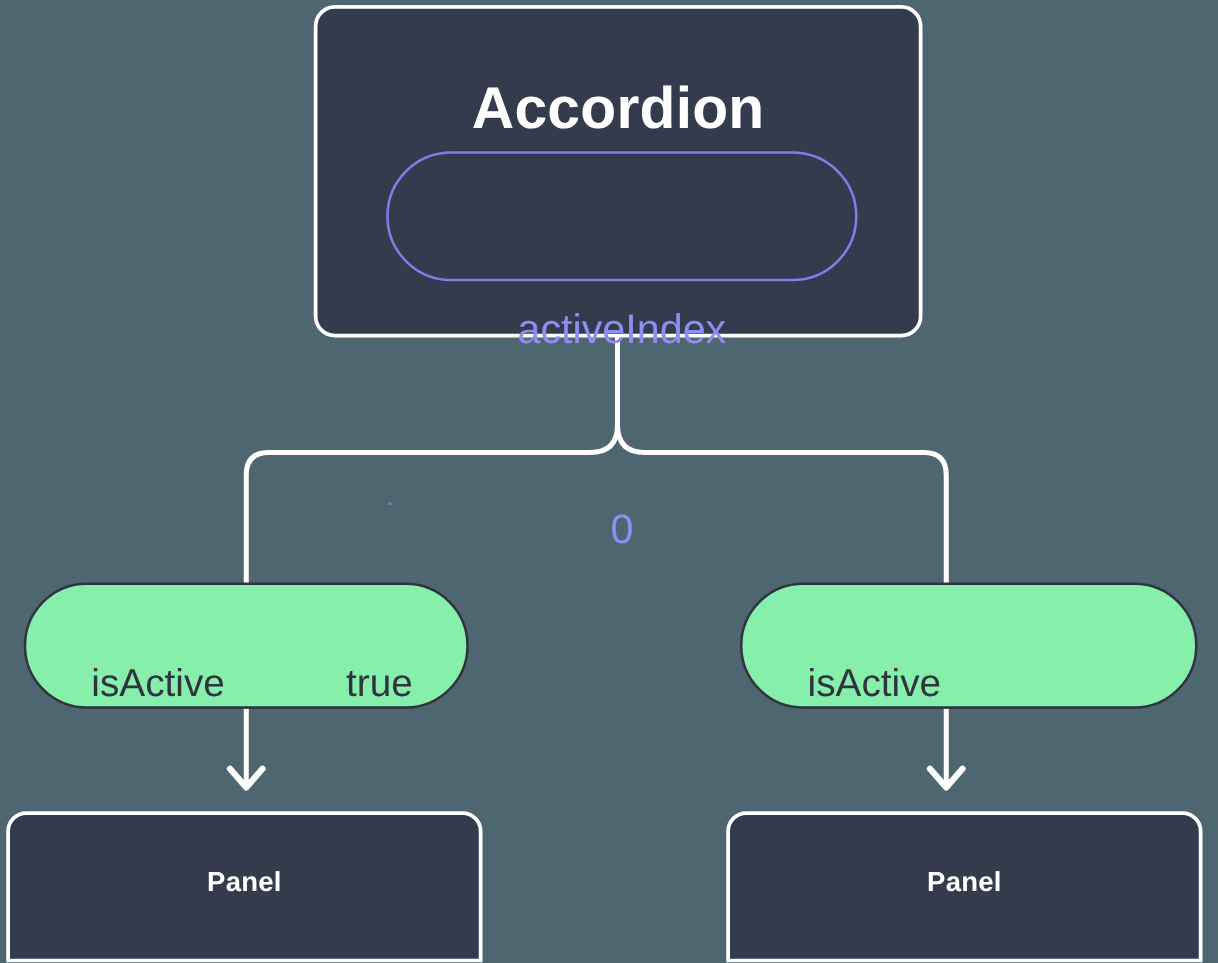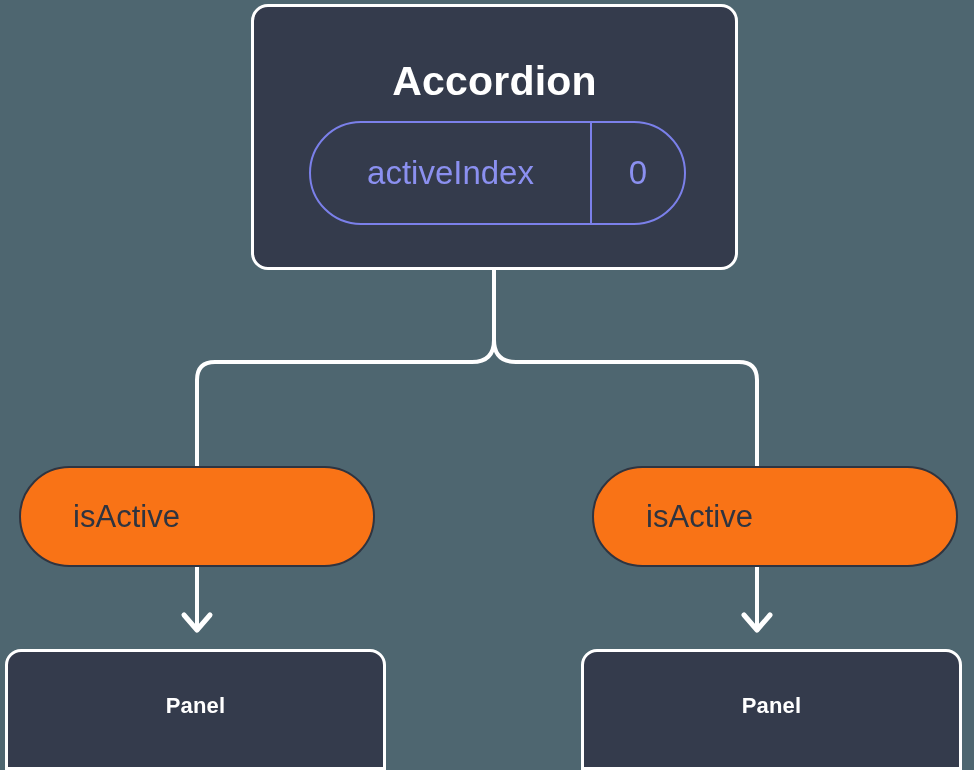--- a/index.html
+++ b/index.html
@@ -42,21 +42,21 @@
     width: 487px;
     height: 266px;
     border-radius: 17px;
   }
   .node-title {
     position: absolute;
     left: 0;
     right: 0;
     text-align: center;
     color: #ffffff;
-    font-size: 41px;
+    font-size: 47px;
     font-weight: 600;
     letter-spacing: 0.2px;
     white-space: nowrap;
   }
   #root-node .node-title {
     top: 51px;
   }
 
   
   .pill-outline {
@@ -66,20 +66,21 @@
     align-items: stretch;
     border: 2px solid #7b80ea;
     border-radius: 999px;
     background: transparent;
   }
   #active-index-pill {
     left: 55px;
     top: 114px;
     width: 377px;
     height: 104px;
+    flex-direction: column;
   }
   .pill-outline .pill-key {
     display: flex;
     align-items: center;
     justify-content: center;
     flex: 0 0 279px;
     color: #8b90f0;
     font-size: 33px;
     white-space: nowrap;
   }
@@ -96,22 +97,22 @@
     color: #8b90f0;
     font-size: 33px;
     white-space: nowrap;
   }
 
   
   .pill-filled {
     position: absolute;
     box-sizing: border-box;
     display: flex;
-    align-items: center;
-    background: #f97316;
+    align-items: flex-end;
+    background: #86efac;
     border: 2px solid #2f3440;
     border-radius: 999px;
     overflow: hidden;
   }
   .pill-filled .pill-key,
   .pill-filled .pill-val {
     display: flex;
     align-items: center;
     justify-content: center;
     color: #2f3440;
@@ -197,20 +198,21 @@
     <div class="pill-outline" id="active-index-pill">
       <div class="pill-key">activeIndex</div>
       <div class="pill-divider"></div>
       <div class="pill-val">0</div>
     </div>
   </div>
 
   <div class="pill-filled" id="left-state-pill">
     <div class="pill-key">isActive</div>
     <div class="pill-divider"></div>
+    <div class="pill-val">true</div>
   </div>
 
   <div class="pill-filled" id="right-state-pill">
     <div class="pill-key">isActive</div>
     <div class="pill-divider"></div>
   </div>
 
   <div class="node-box" id="left-panel-node">
     <div class="node-title">Panel</div>
   </div>

